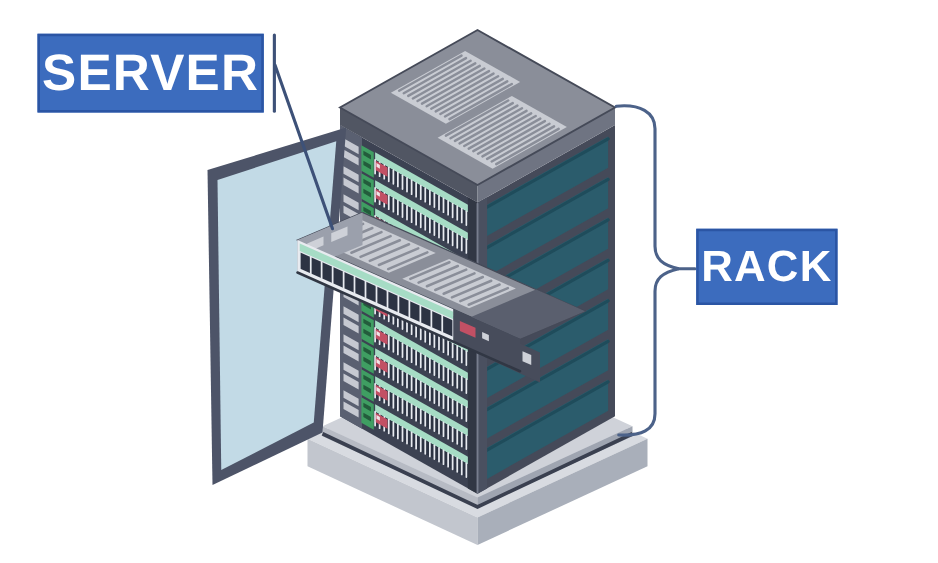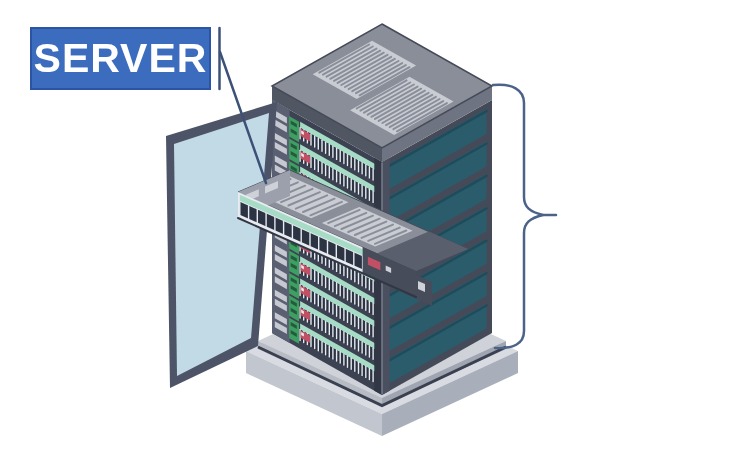--- a/index.html
+++ b/index.html
@@ -460,13 +460,16 @@
         <line x1="219.5" y1="28" x2="219.5" y2="89" stroke="#3d5178" stroke-width="2.5" stroke-linecap="round"></line>
         <line x1="220" y1="52" x2="266" y2="183" stroke="#3d5178" stroke-width="2.5" stroke-linecap="round"></line>
         <path d="M 493 85 C 512 83 524 90 524 103 L 524 197 C 524 207 530 212 543 215 C 530 218 524 223 524 233 L 524 331 C 524 344 513 349 495 348" fill="none" stroke="#4c6289" stroke-width="2.5" stroke-linecap="round"></path>
         <line x1="543" y1="215" x2="556" y2="215" stroke="#4c6289" stroke-width="2.5" stroke-linecap="round"></line>
       </g>
     </svg>
 
   <div class="label label-server" style="background: rgb(60, 108, 190); border: 2px solid rgb(43, 85, 164); color: rgb(255, 255, 255);">
     <span>SERVER</span>
   </div>
+  <div class="label label-rack" style="background: rgb(60, 108, 190); border: 2px solid rgb(43, 85, 164); color: rgb(255, 255, 255);">
+    <span>RACK</span>
+  </div>
 </div>
 
 </body></html>

